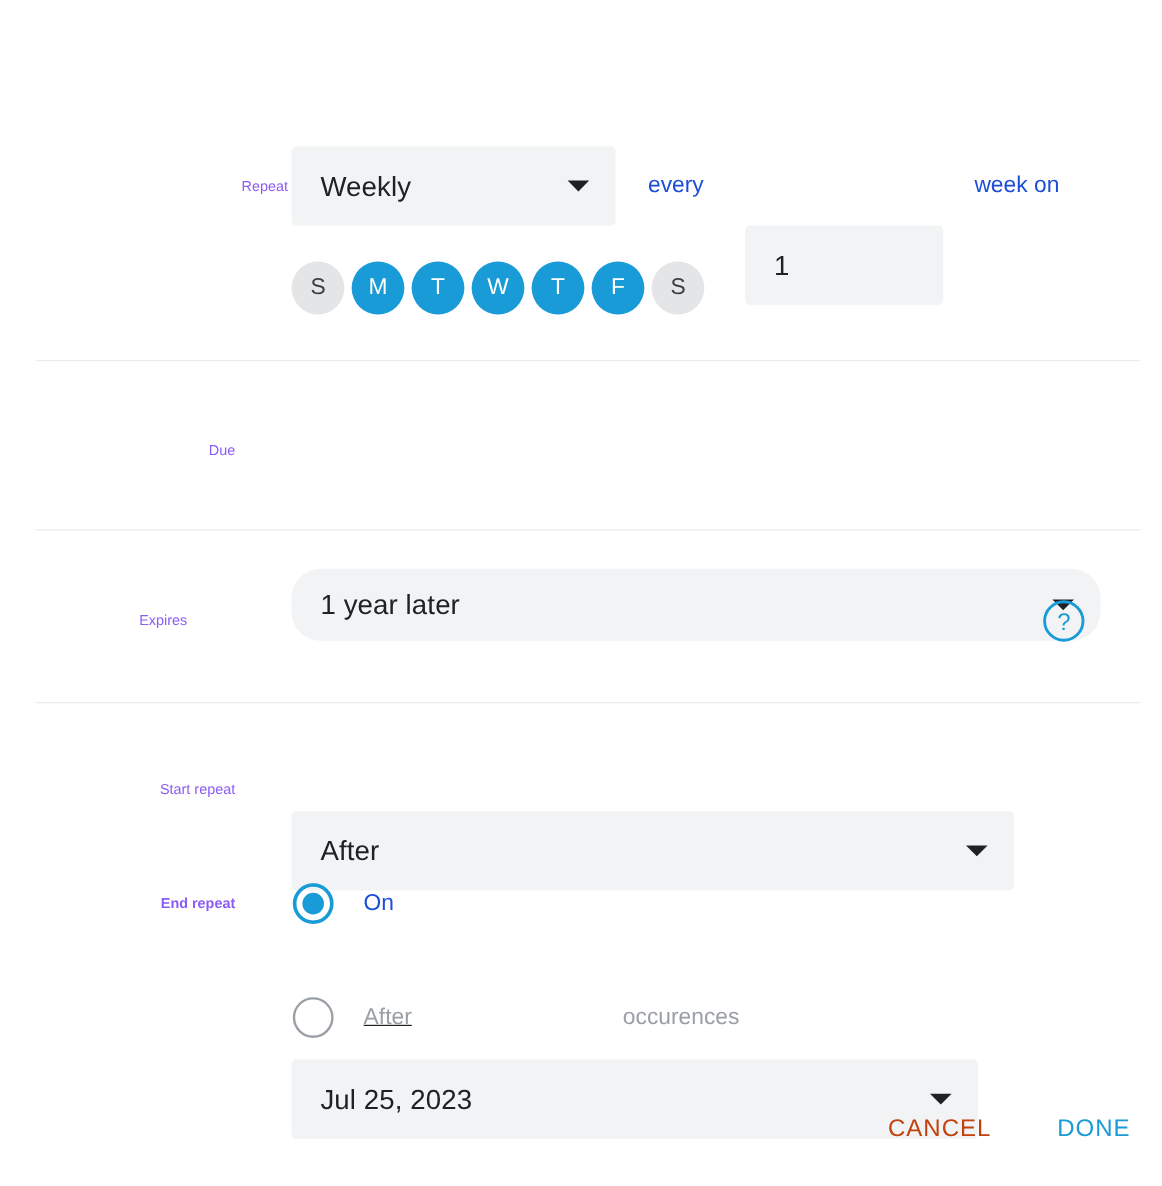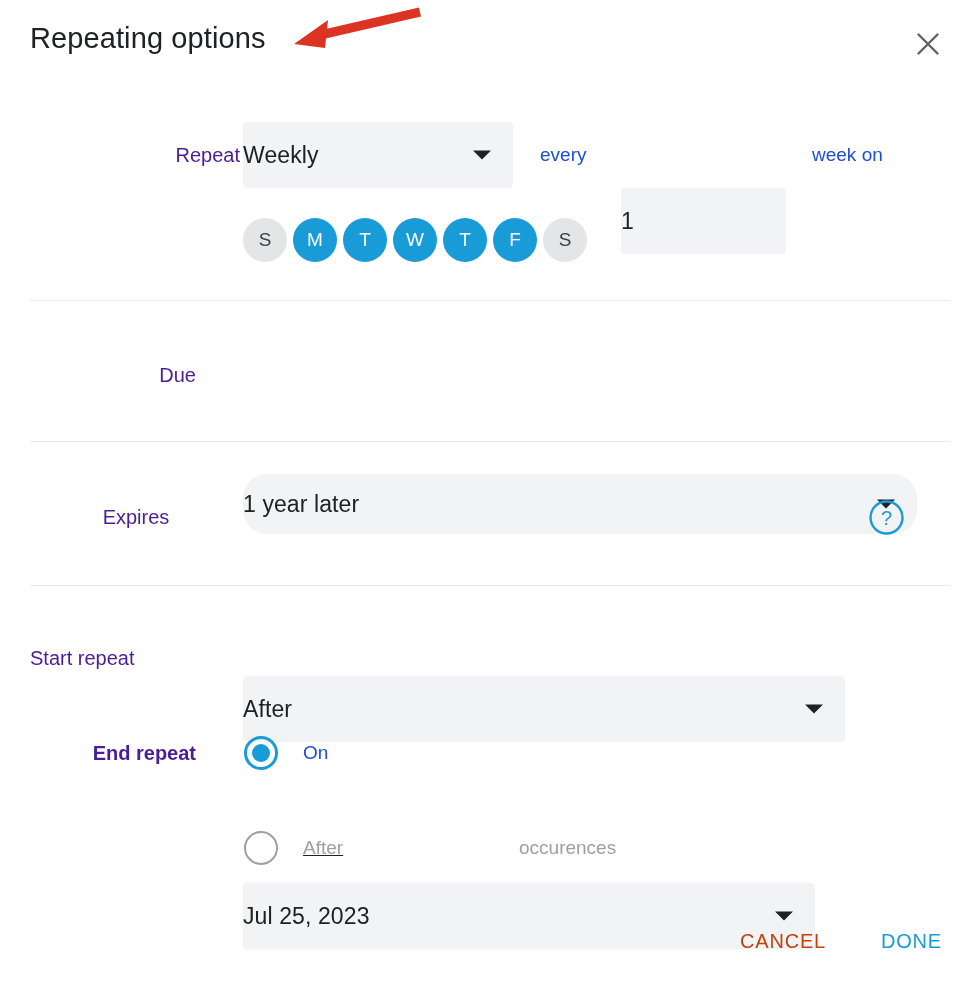--- a/index.html
+++ b/index.html
@@ -69,22 +69,22 @@
     pointer-events: none;
   }
 
   
   .row {
     position: absolute;
     display: flex;
     align-items: center;
   }
   .field-label {
-    font-size: 20px;
-    color: #4c1d95;
+    font-size: 12px;
+    color: #8b5cf6;
     text-align: right;
     white-space: nowrap;
   }
   .plain-text {
     font-size: 19px;
     color: #1d4ed8;
     white-space: nowrap;
   }
   .plain-text.muted { color: #9aa0a6; }
 
@@ -95,20 +95,21 @@
     display: flex;
     align-items: center;
     position: relative;
     cursor: pointer;
     border: none;
     font-family: inherit;
   }
   .box .value {
     font-size: 23px;
     color: #202124;
+    padding-left: 24px;
     white-space: nowrap;
     letter-spacing: 0.1px;
     text-align: right;
   }
   .box .caret {
     position: absolute;
     right: 22px;
     top: 50%;
     transform: translateY(-50%);
     width: 0; height: 0;
@@ -190,38 +191,20 @@
     padding: 8px 10px;
   }
   #cancel-btn { right: 132px; top: 14px; color: #c2410c; }
   #done-btn   { right: 16px;  top: 14px; color: #189bd7; }
 </style>
 </head>
 <body>
 
 <div class="dialog">
 
-  <div class="header">
-    <div class="dialog-title">Repeating options</div>
-
-    <button class="close-btn">
-      <span>
-        <svg width="26" height="26" viewBox="0 0 26 26" aria-hidden="true">
-          <path d="M3.5 3.5 L22.5 22.5 M22.5 3.5 L3.5 22.5" stroke="#5f6368" stroke-width="2.4" stroke-linecap="round"></path>
-        </svg>
-      </span>
-    </button>
-
-    <div class="annotation-arrow">
-      <svg width="160" height="64" viewBox="0 0 160 64" aria-hidden="true">
-        <path d="M140 12 L36 36" stroke="#dd3322" stroke-width="9" stroke-linecap="butt"></path>
-        <path d="M14 44 L48 20 L45 48 Z" fill="#dd3322"></path>
-      </svg>
-    </div>
-  </div>
 
   <div class="row" style="left:140px; top:122px; height:66px;">
     <span class="field-label" style="width:100px;">Repeat</span>
   </div>
 
   <div class="box" style="left:243px; top:122px; width:270px; height:66px;">
     <span class="value">Weekly</span>
     <span class="caret"></span>
   </div>
 
@@ -271,21 +254,21 @@
 
   <div class="help-icon">
     <svg width="37" height="37" viewBox="0 0 37 37" aria-hidden="true">
       <circle cx="18.5" cy="18.5" r="16" fill="none" stroke="#189bd7" stroke-width="2.4"></circle>
       <text x="18.5" y="26" text-anchor="middle" font-family="Liberation Sans, sans-serif" font-size="20" fill="#189bd7">?</text>
     </svg>
   </div>
 
   <div class="divider" style="top:585px;"></div>
 
-  <div class="row" style="left:30px; top:625px; height:66px; width:166px; ">
+  <div class="row" style="left:30px; top:625px; height:66px; width:166px; justify-content:flex-end;">
     <span class="field-label">Start repeat</span>
   </div>
 
   <div class="box" style="left:243px; top:625px; width:572px; height:66px;">
     <span class="value">Jul 25, 2023</span>
     <span class="caret"></span>
   </div>
 
   <div class="row" style="left:30px; top:720px; height:66px; width:166px; justify-content:flex-end;font-weight:bold;">
     <span class="field-label">End repeat</span>

